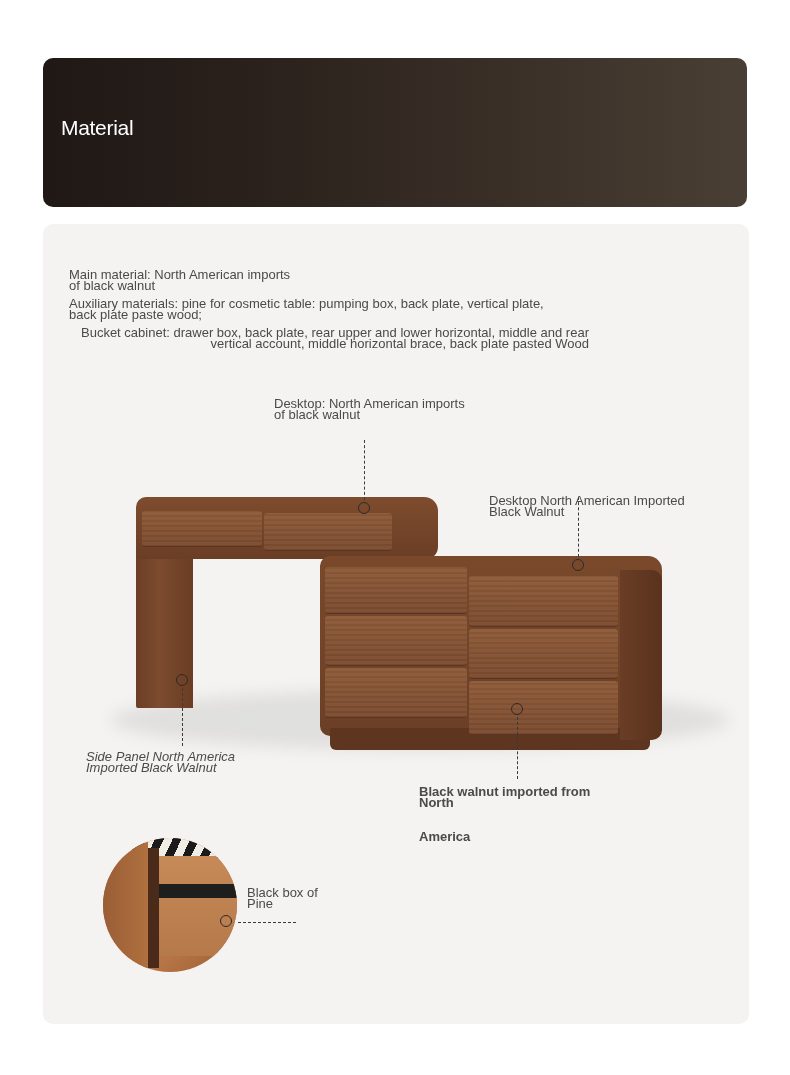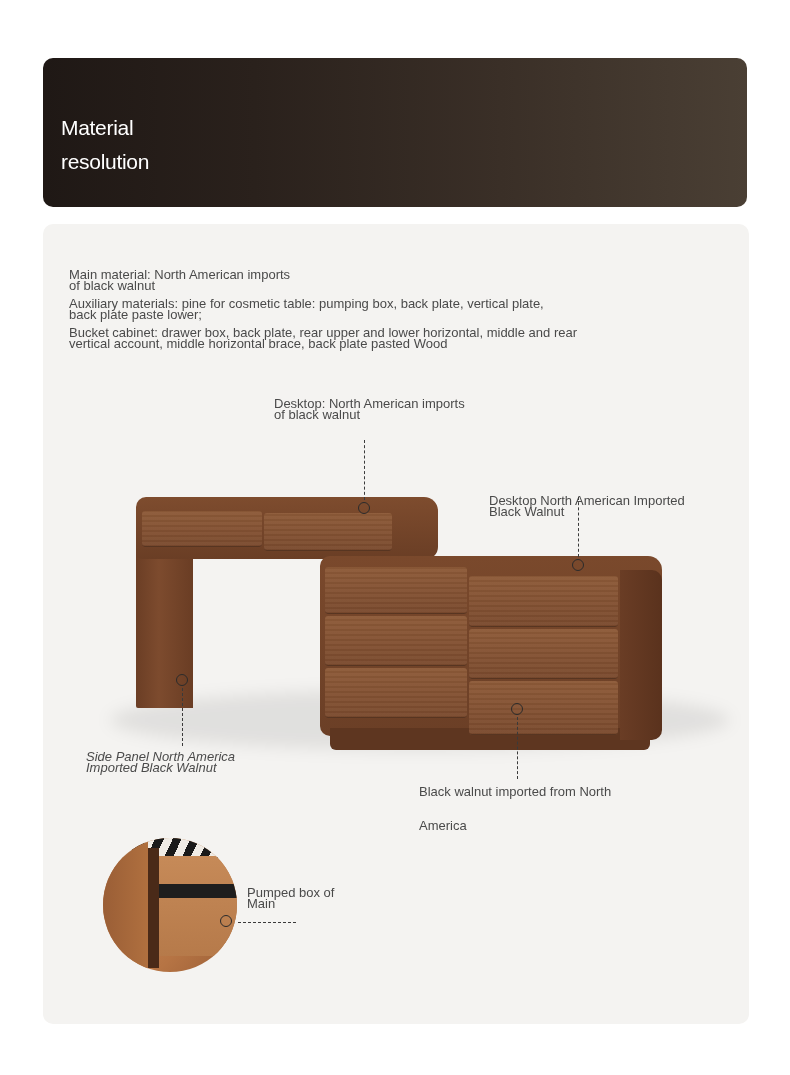--- a/index.html
+++ b/index.html
@@ -20,30 +20,29 @@
   .shadow { position:absolute; border-radius:50%; background:rgba(0,0,0,0.08); filter:blur(8px); }
   .circle-img { position:absolute; left:103px; top:838px; width:134px; height:134px; border-radius:50%; overflow:hidden;
     background:linear-gradient(135deg,#a86a40 0%,#c48454 40%,#b67444 70%,#9a5e36 100%); }
 </style>
 </head>
 <body>
 
 <div class="header">
   <div class="header-title">
     <div>Material</div>
-    <div>resolution</div>
   </div>
 </div>
 
 <div class="panel"></div>
 
 <div class="txt intro" style="left:69px; top:269px; width:520px;">
   <p style="width:235px;">Main material: North American imports of black walnut</p>
-  <p style="width:505px;">Auxiliary materials: pine for cosmetic table: pumping box, back plate, vertical plate, back plate paste lower;</p>
-  <p style="width:520px;">Bucket cabinet: drawer box, back plate, rear upper and lower horizontal, middle and rear vertical account, middle horizontal brace, back plate pasted Wood</p>
+  <p style="width:505px;">Auxiliary materials: pine for cosmetic table: pumping box, back plate, vertical plate, back plate paste wood;</p>
+  <p style="width:520px;text-align:right;">Bucket cabinet: drawer box, back plate, rear upper and lower horizontal, middle and rear vertical account, middle horizontal brace, back plate pasted Wood</p>
 </div>
 
 <div>
   <div class="shadow" style="left:110px; top:690px; width:620px; height:60px;"></div>
 
   <div class="wood" style="position:absolute; left:136px; top:507px; width:57px; height:201px; border-radius:8px 0 0 2px; background:linear-gradient(90deg,#6b3e25,#7d4b2e 40%,#6a3d24);"></div>
 
   <div style="position:absolute; left:136px; top:497px; width:302px; height:62px; border-radius:10px 14px 12px 6px; background:linear-gradient(180deg,#7e4c2e 0%,#6a3e25 100%);"></div>
   <div class="drawer" style="left:142px; top:511px; width:120px; height:36px;"></div>
   <div class="drawer" style="left:264px; top:513px; width:128px; height:38px;"></div>
@@ -66,27 +65,27 @@
 <div class="txt" style="left:489px; top:455px; width:225px;margin-top:40px;">Desktop North American Imported Black Walnut</div>
 <div class="dash-v" style="left:578px; top:497px; height:60px;"></div>
 <div class="ring" style="left:572px; top:559px;"></div>
 
 <div class="ring" style="left:176px; top:674px;"></div>
 <div class="dash-v" style="left:182px; top:688px; height:58px;"></div>
 <div class="txt" style="left:86px; top:751px; width:200px;font-style:italic;">Side Panel North America Imported Black Walnut</div>
 
 <div class="ring" style="left:511px; top:703px;"></div>
 <div class="dash-v" style="left:517px; top:717px; height:62px;"></div>
-<div class="txt" style="left:419px; top:786px; width:200px; line-height:23px;">
+<div class="txt" style="left:419px; top:786px; width:200px; line-height:23px;font-weight:bold;">
   <div style="line-height:11px;">Black walnut imported from North</div>
   <div style="line-height:11px; margin-top:23px;">America</div>
 </div>
 
 <div class="circle-img">
   <div style="position:absolute; left:20px; top:-6px; width:110px; height:26px; background:repeating-linear-gradient(115deg,#1a1a1a 0 8px,#f0ece6 8px 16px);"></div>
   <div style="position:absolute; left:45px; top:10px; width:11px; height:120px; background:#4a2a18;"></div>
   <div style="position:absolute; left:56px; top:18px; width:80px; height:100px; background:linear-gradient(180deg,#c68a58,#b67a4a);"></div>
   <div style="position:absolute; left:56px; top:46px; width:80px; height:14px; background:#1e1e1e;"></div>
   <div style="position:absolute; left:0; top:0; width:45px; height:134px; background:linear-gradient(90deg,#9a5e36,#b0703f);"></div>
 </div>
 <div class="ring" style="left:220px; top:915px;"></div>
 <div class="dash-h" style="left:238px; top:922px; width:58px;"></div>
-<div class="txt" style="left:247px; top:887px; width:90px;">Pumped box of Main</div>
+<div class="txt" style="left:247px; top:887px; width:90px;">Black box of Pine</div>
 
 </body></html>

